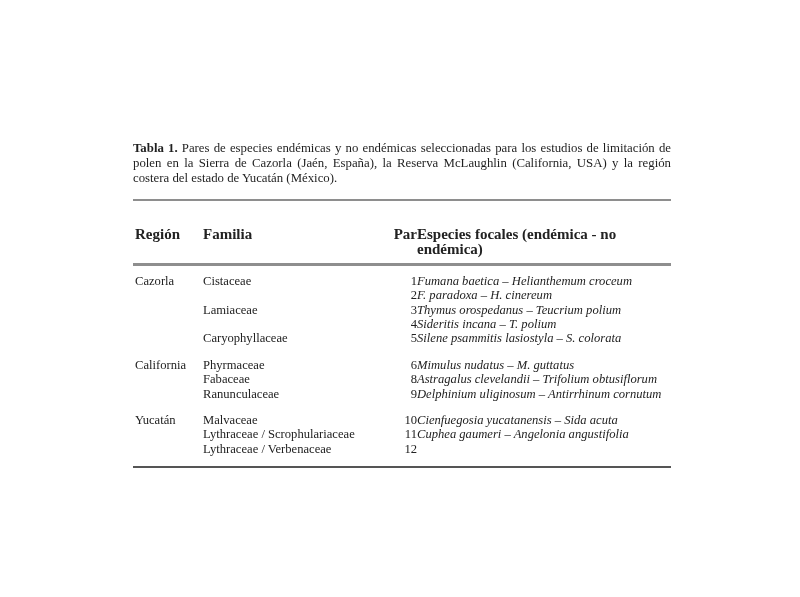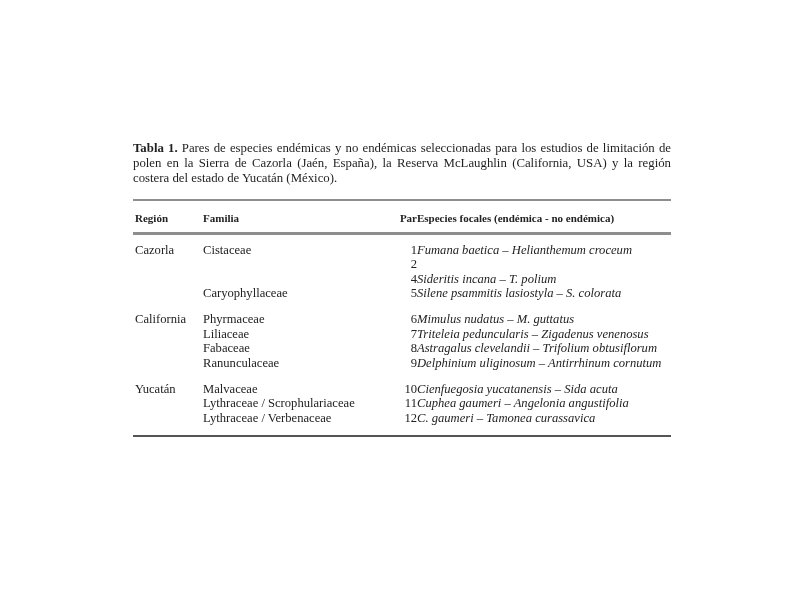--- a/index.html
+++ b/index.html
@@ -29,23 +29,23 @@
     width: 100%;
     height: 2.6px;
     background: #8e8e8e;
     border: none;
   }
   .rule-top    { margin-top: 7px; }
   .rule-header { margin-top: 6px; }
   .rule-bottom { margin-top: 10px; height: 2px; background: #555555; }
   .header-row {
     display: flex;
-    padding-top: 10px;
+    padding-top: 26px;
     font-weight: bold;
-    font-size: 11px;
+    font-size: 15px;
     line-height: 15px;
   }
   .tbody { padding-top: 8px; }
   .group { margin-top: 0; }
   .group + .group { margin-top: 12px; }
   .row {
     display: flex;
     font-size: 12.6px;
     line-height: 14.4px;
   }
@@ -79,46 +79,47 @@
           <div class="row">
             <div class="c-region">Cazorla</div>
             <div class="c-familia">Cistaceae</div>
             <div class="c-par">1</div>
             <div class="c-especies">Fumana baetica – Helianthemum croceum</div>
           </div>
           <div class="row">
             <div class="c-region"></div>
             <div class="c-familia"></div>
             <div class="c-par">2</div>
+            <div class="c-especies">F. paradoxa – H. cinereum</div>
+          </div>
+          <div class="row">
+            <div class="c-region"></div>
+            <div class="c-familia">Lamiaceae</div>
+            <div class="c-par">3</div>
+            <div class="c-especies">Thymus orospedanus – Teucrium polium</div>
           </div>
           <div class="row">
             <div class="c-region"></div>
             <div class="c-familia"></div>
             <div class="c-par">4</div>
             <div class="c-especies">Sideritis incana – T. polium</div>
           </div>
           <div class="row">
             <div class="c-region"></div>
             <div class="c-familia">Caryophyllaceae</div>
             <div class="c-par">5</div>
             <div class="c-especies">Silene psammitis lasiostyla – S. colorata</div>
           </div>
         </div>
         <div class="group">
           <div class="row">
             <div class="c-region">California</div>
             <div class="c-familia">Phyrmaceae</div>
             <div class="c-par">6</div>
             <div class="c-especies">Mimulus nudatus – M. guttatus</div>
-          </div>
-          <div class="row">
-            <div class="c-region"></div>
-            <div class="c-familia">Liliaceae</div>
-            <div class="c-par">7</div>
-            <div class="c-especies">Triteleia peduncularis – Zigadenus venenosus</div>
           </div>
           <div class="row">
             <div class="c-region"></div>
             <div class="c-familia">Fabaceae</div>
             <div class="c-par">8</div>
             <div class="c-especies">Astragalus clevelandii – Trifolium obtusiflorum</div>
           </div>
           <div class="row">
             <div class="c-region"></div>
             <div class="c-familia">Ranunculaceae</div>
@@ -136,21 +137,20 @@
           <div class="row">
             <div class="c-region"></div>
             <div class="c-familia">Lythraceae / Scrophulariaceae</div>
             <div class="c-par">11</div>
             <div class="c-especies">Cuphea gaumeri – Angelonia angustifolia</div>
           </div>
           <div class="row">
             <div class="c-region"></div>
             <div class="c-familia">Lythraceae / Verbenaceae</div>
             <div class="c-par">12</div>
-            <div class="c-especies">C. gaumeri – Tamonea curassavica</div>
           </div>
         </div>
       </div>
 
     <div class="rule rule-bottom"></div>
 
   </div>
 </div>
 
 </body></html>

